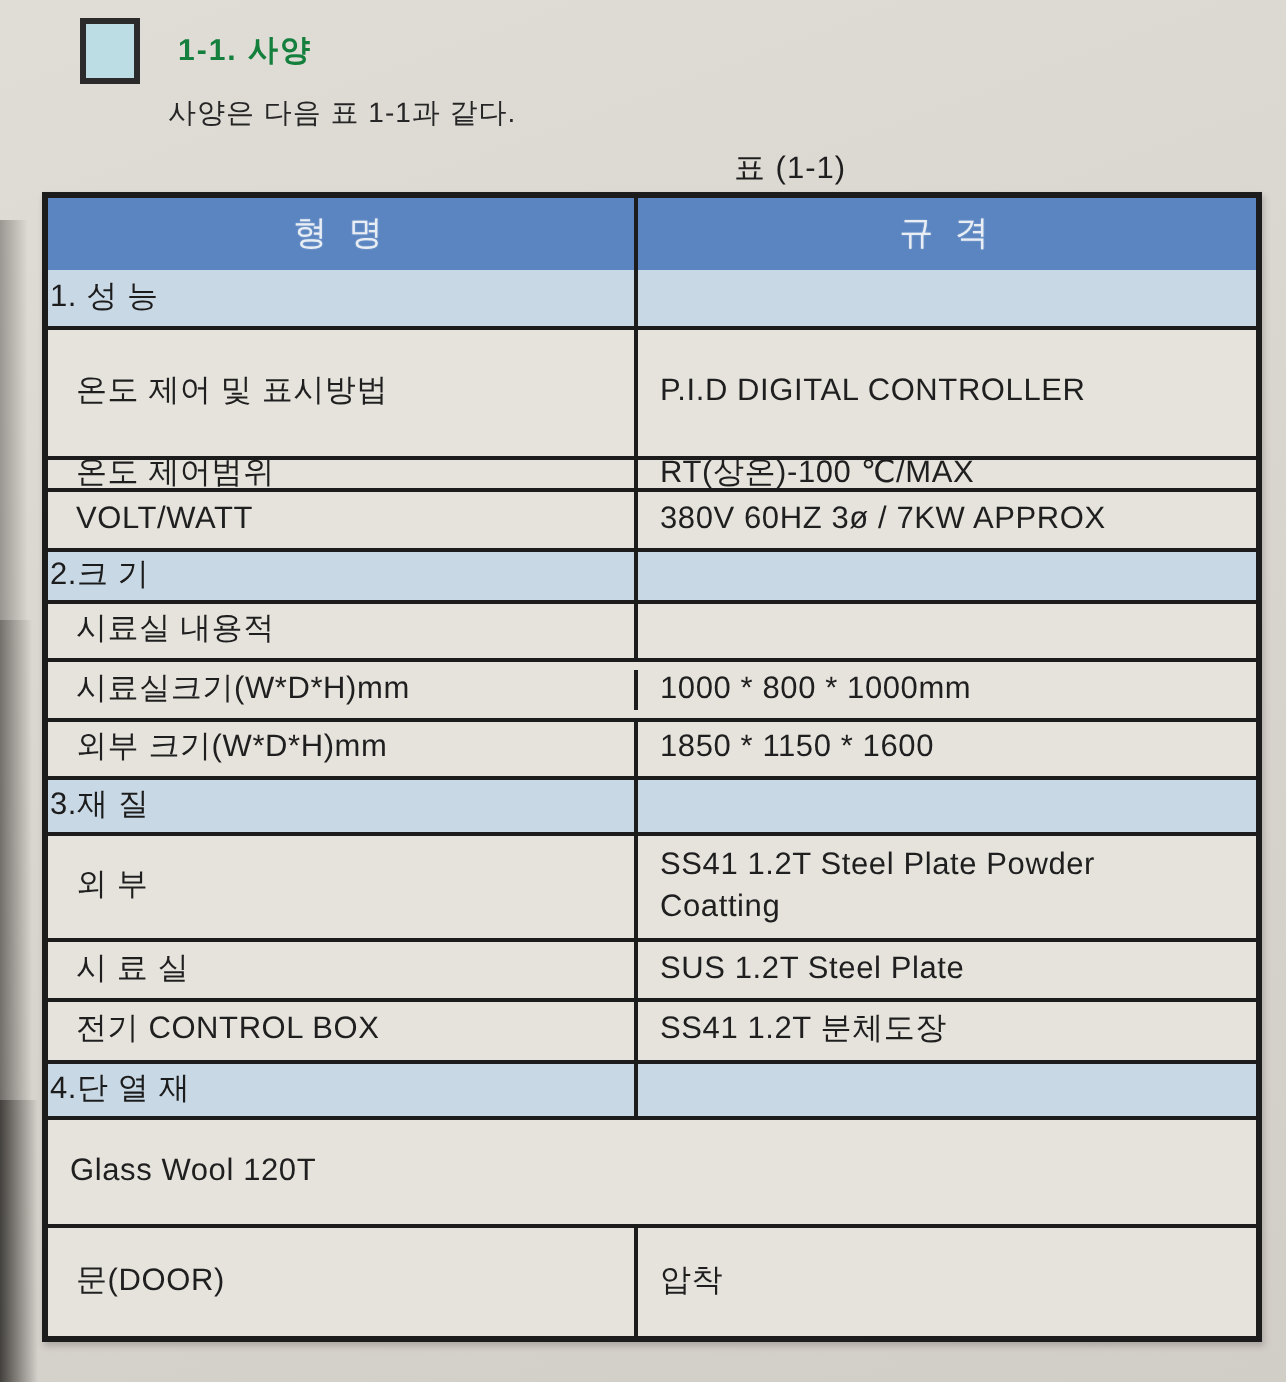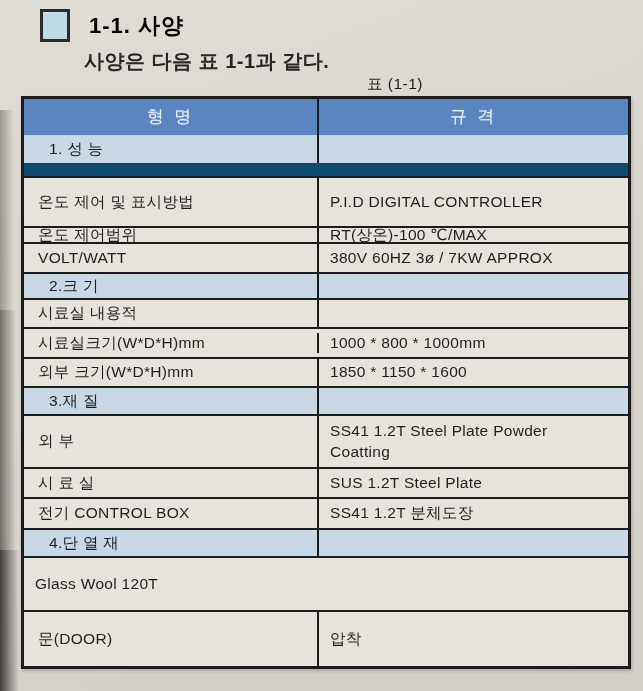--- a/index.html
+++ b/index.html
@@ -42,34 +42,33 @@
   }
   .title-icon {
     width: 24px;
     height: 27px;
     background: #bcdde4;
     border: 3px solid #2b2b2b;
     display: inline-block;
   }
   .page-title {
     margin: 0 0 0 19px;
-    font-size: 22px;
+    font-size: 15px;
     font-weight: 700;
     letter-spacing: 1px;
-    color: #000000;
+    color: #15803d;
   }
   .subtitle {
     position: absolute;
     left: 84px;
     top: 48px;
     margin: 0;
-    font-size: 20px;
+    font-size: 14px;
     color: #262626;
     letter-spacing: 0.5px;
-    font-weight: bold;
   }
   .table-caption {
     position: absolute;
     left: 367px;
     top: 74px;
     font-size: 15.5px;
     color: #1e1e1e;
     letter-spacing: 0.5px;
   }
 
@@ -119,21 +118,21 @@
     padding: 0;
     color: #e9eef5;
     font-size: 17px;
     letter-spacing: 3px;
     text-shadow: 0 0 1px rgba(255,255,255,0.35);
   }
   .trow.section {
     background: #c8d8e5;
   }
   .trow.section .cell.left {
-    padding-left: 25px;
+    padding-left: 1px;
     font-size: 15.5px;
     color: #1c1c1c;
   }
   .trow.item {
     background: #e6e3dd;
   }
 </style>
 </head>
 <body>
 
@@ -151,21 +150,21 @@
   <div class="spec-table">
     <div class="trow header">
       <div class="cell left">형 명</div>
       <div class="cell right">규 격</div>
     </div>
     <div id="rows-container">
         <div class="trow section" style="height: 28px;">
           <div class="cell left">1. 성 능</div>
           <div class="cell right"></div>
         </div>
-        <div class="trow item" style="height: 50px; margin-top: 13px;">
+        <div class="trow item" style="height: 65px;">
           <div class="cell left">온도 제어 및 표시방법</div>
           <div class="cell right">P.I.D DIGITAL CONTROLLER</div>
         </div>
         <div class="trow item" style="height: 16px;">
           <div class="cell left">온도 제어범위</div>
           <div class="cell right">RT(상온)-100 ℃/MAX</div>
         </div>
         <div class="trow item" style="height: 30px;">
           <div class="cell left">VOLT/WATT</div>
           <div class="cell right">380V 60HZ 3ø / 7KW APPROX</div>

